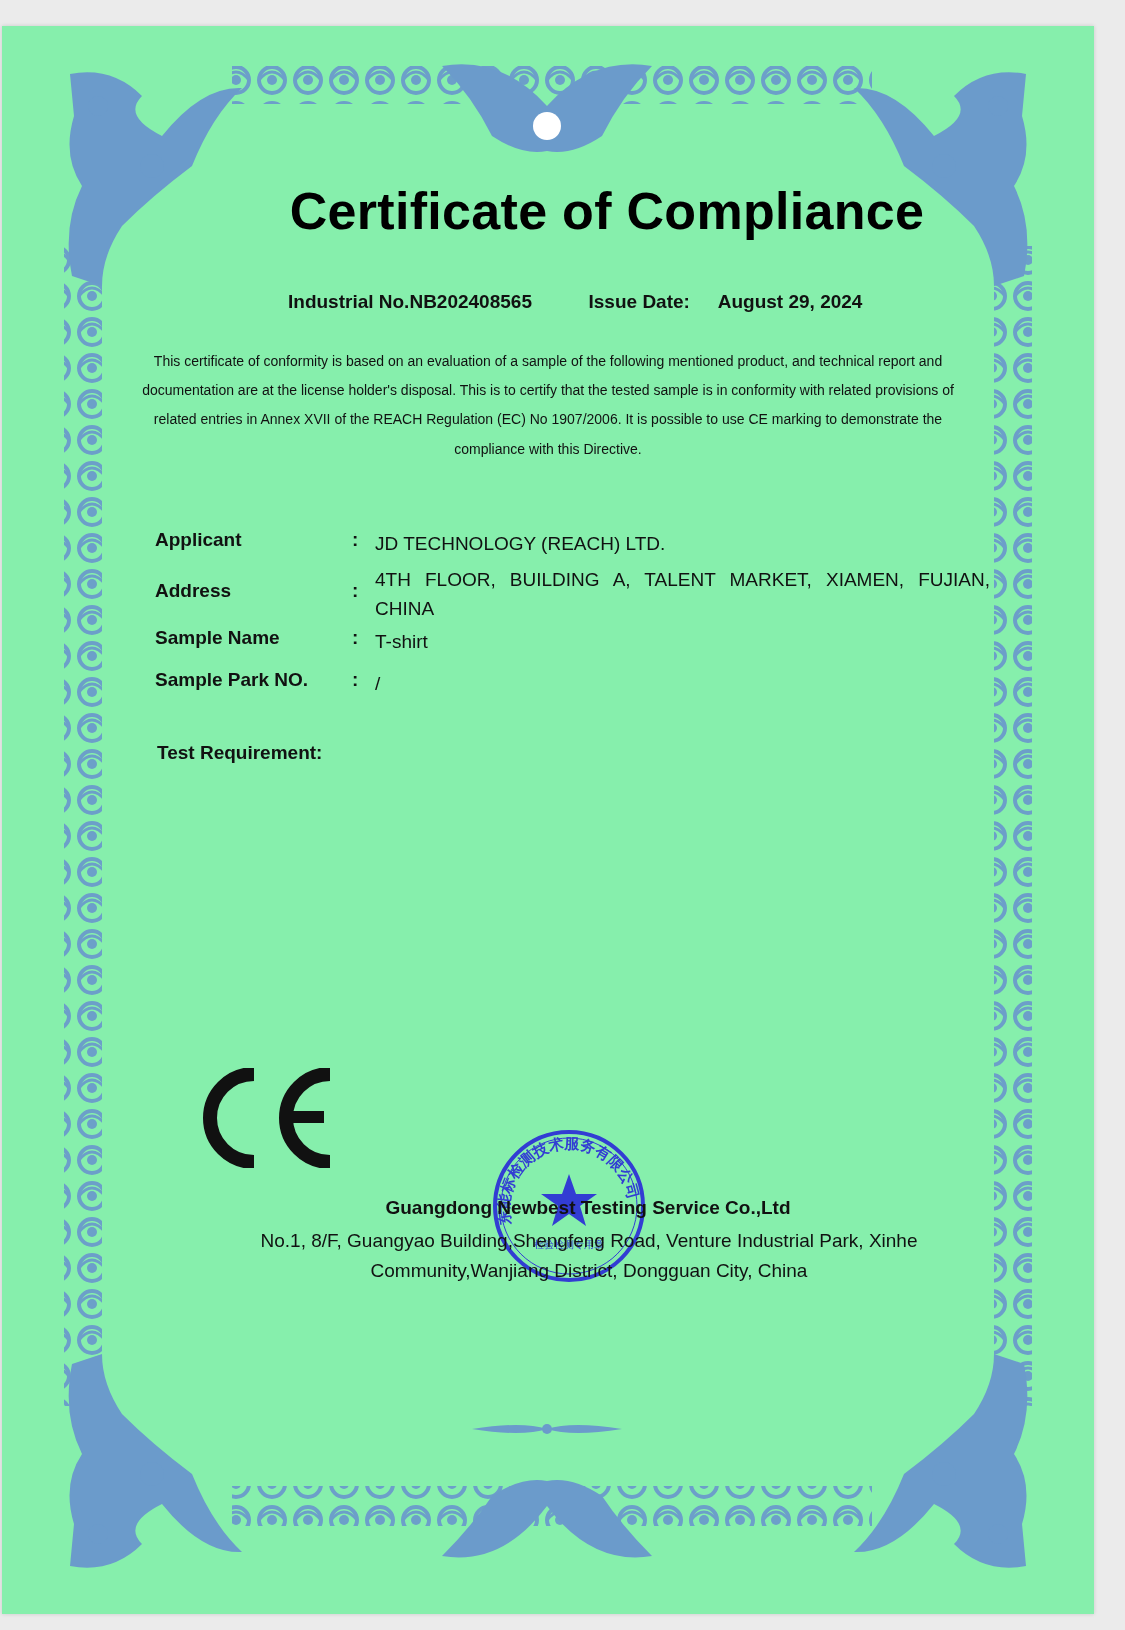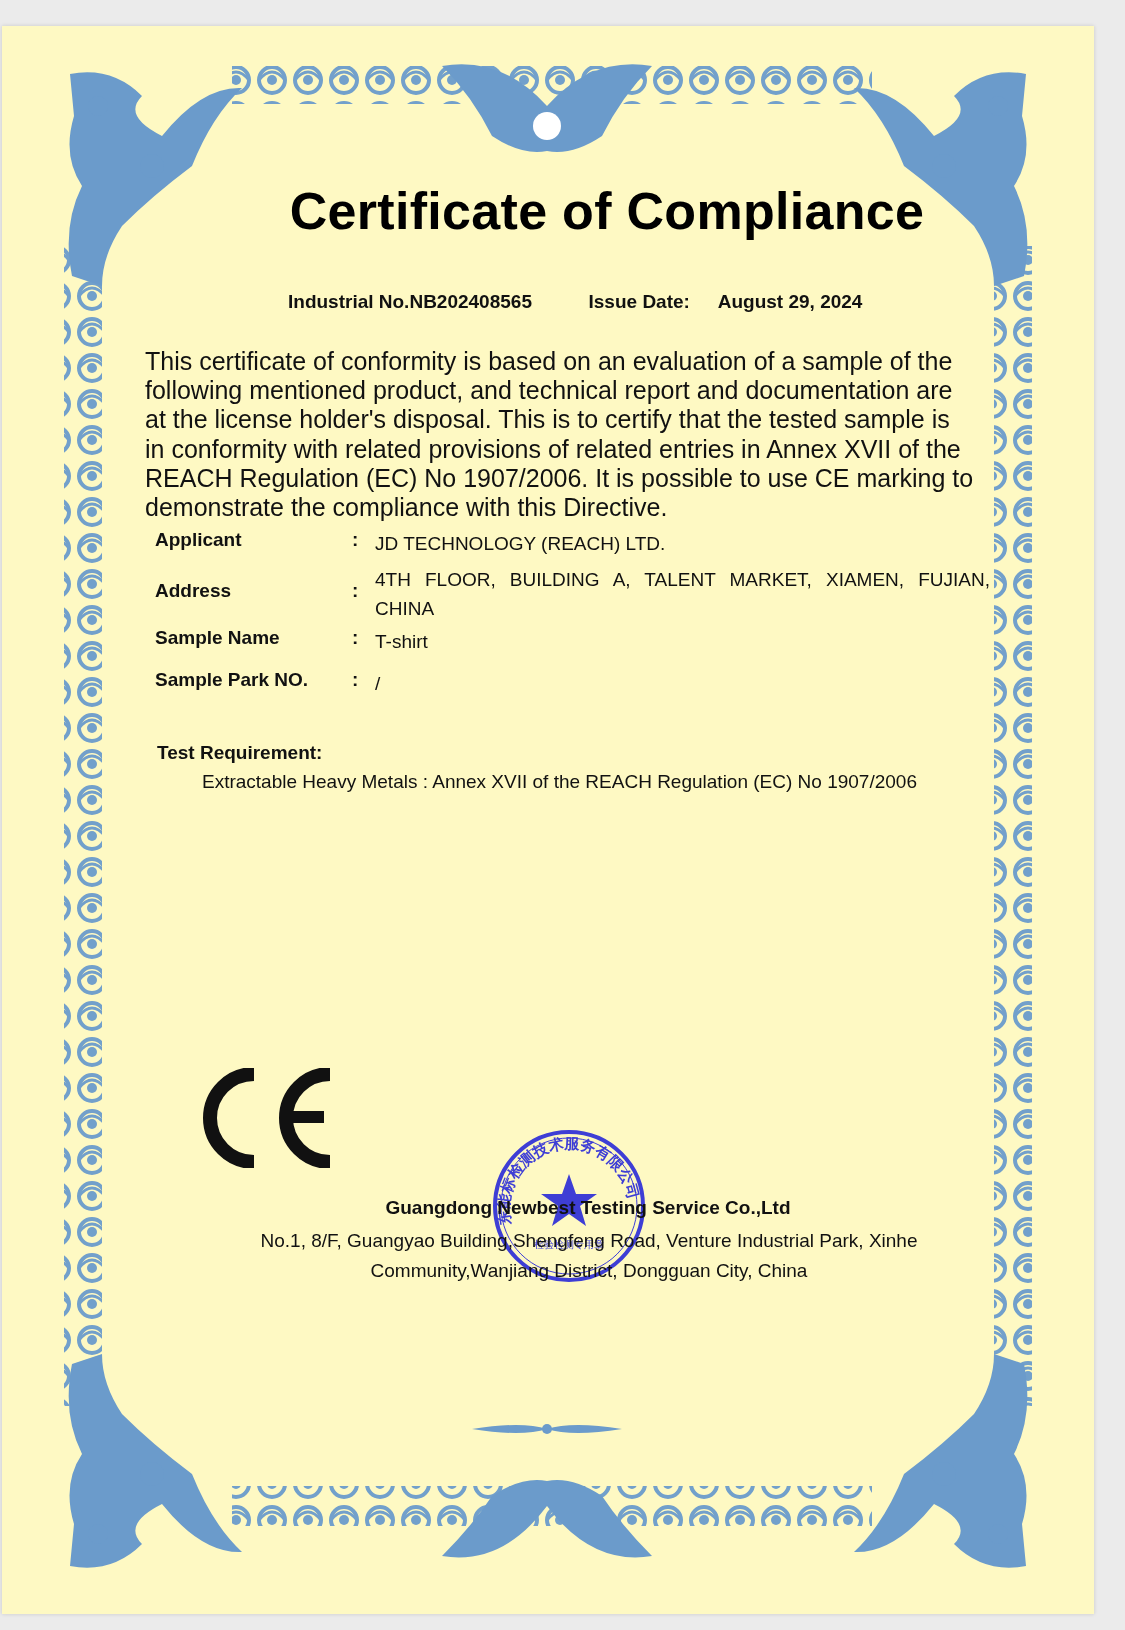--- a/index.html
+++ b/index.html
@@ -8,39 +8,39 @@
     background: #ebebeb;
     position: relative;
     overflow: hidden;
     font-family: "Liberation Sans", sans-serif;
     color: #111;
   }
   .page {
     position: absolute;
     left: 2px; top: 26px;
     width: 1092px; height: 1588px;
-    background: #fef9c3;
+    background: #86efac;
     box-shadow: 0 0 4px rgba(0,0,0,0.15);
   }
   .border-svg { position: absolute; left: 0; top: 0; }
   .title {
     position: absolute; left: 0; width: 1210px; top: 155px;
     text-align: center; font-weight: bold; font-size: 52px;
     letter-spacing: 0.3px; color: #000;
   }
   .certline {
     position: absolute; top: 265px; left: 286px;
     font-weight: bold; font-size: 19px; color: #111;
     white-space: nowrap;
   }
   .certline .gap { display: inline-block; width: 46px; }
   .certline .gap2 { display: inline-block; width: 18px; }
   .intro {
-    position: absolute; left: 143px; top: 321px; width: 830px;
-    font-size: 25px; line-height: 29.2px; color: #111;
+    position: absolute; left: 131px; top: 321px; width: 830px;
+    font-size: 14px; line-height: 29.2px; color: #111; text-align: center;
   }
   .fields { position: absolute; left: 153px; top: 503px; width: 840px; }
   .row { position: relative; font-size: 19px; color: #111; }
   .row .lbl { position: absolute; left: 0; font-weight: bold; text-align: right; }
   .row .colon { position: absolute; left: 197px; font-weight: bold; }
   .row .val { position: absolute; left: 220px; width: 615px; text-align: justify; text-align-last: left; line-height: 29px; }
   .r1 { top: 0; } .r2 { top: 36px; } .r3 { top: 98px; } .r4 { top: 140px; }
   .r2 .lbl, .r2 .colon { top: 15px; }
   .treq-label {
     position: absolute; left: 155px; top: 716px;
@@ -150,21 +150,20 @@
       <span class="val">T-shirt</span>
     </div>
     <div class="row r4">
       <span class="lbl">Sample Park NO.</span>
       <span class="colon">:</span>
       <span class="val">/</span>
     </div>
   </div>
 
   <div class="treq-label">Test Requirement:</div>
-  <div class="treq-val">Extractable Heavy Metals : Annex XVII of the REACH Regulation (EC) No 1907/2006</div>
 
 
   <svg class="ce-mark" width="140" height="100" viewBox="0 0 140 100">
     <path d="M60 6 A44 44 0 1 0 60 94" fill="none" stroke="#111" stroke-width="14"></path>
     <path d="M136 6 A44 44 0 1 0 136 94" fill="none" stroke="#111" stroke-width="14"></path>
     <rect x="90" y="43" width="40" height="12" fill="#111"></rect>
   </svg>
 
   <svg class="stamp" width="160" height="160" viewBox="0 0 160 160" style="opacity:0.9">
     <circle cx="80" cy="80" r="74" fill="none" stroke="#2a2ad8" stroke-width="4"></circle>

